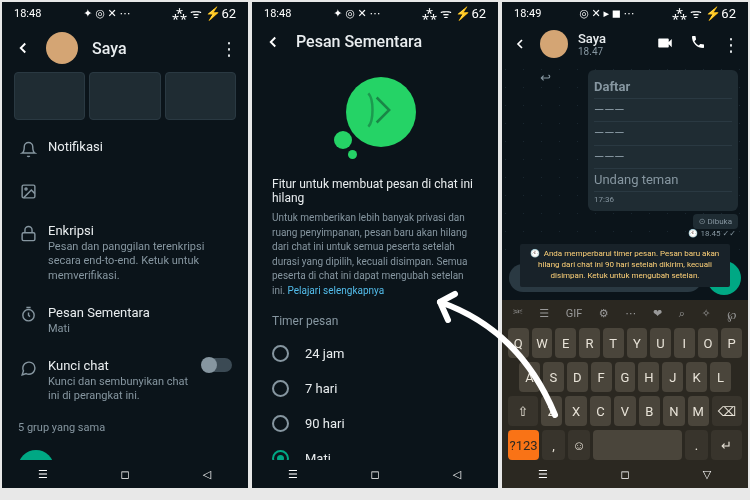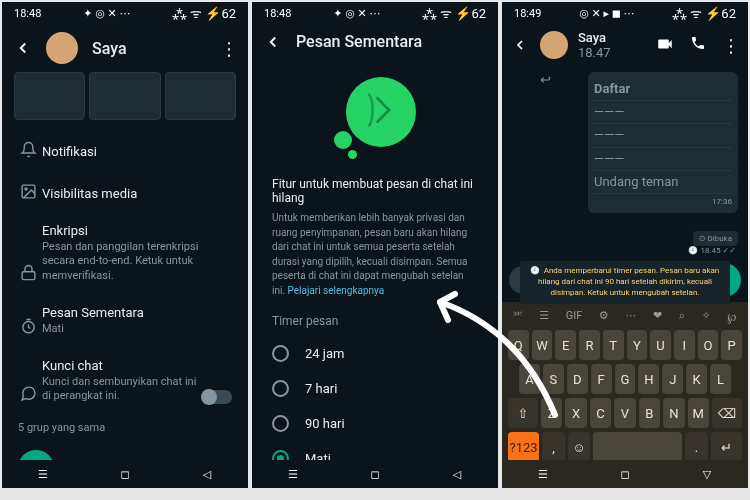--- a/index.html
+++ b/index.html
@@ -7,21 +7,21 @@
 .phone{width:248px;height:486px;background:#0b141a;color:#e9edef;overflow:hidden;position:relative;font-size:11px}
 .statusbar{height:22px;display:flex;justify-content:space-between;align-items:center;padding:0 12px;font-size:11px;color:#fff}
 .sb-icons{display:flex;gap:3px;align-items:center;font-size:13px}
 .header{display:flex;align-items:center;padding:8px 12px;gap:14px}
 .back{width:18px;height:18px;display:flex;align-items:center}
 .avatar{width:32px;height:32px;border-radius:50%;background:#d4a574;display:flex;align-items:center;justify-content:center}
 .title{font-size:16px;font-weight:500;flex:1}
 .dots{font-size:18px;letter-spacing:-2px}
 .media-row{display:flex;gap:4px;padding:0 12px 8px;height:56px}
 .media-thumb{flex:1;background:#1f2c33;border-radius:4px;border:1px solid #2a3942}
-.row{display:flex;align-items:flex-end;padding:11px 16px;gap:4px}
+.row{display:flex;align-items:flex-start;padding:11px 16px;gap:10px}
 .row-icon{width:20px;height:20px;display:flex;align-items:center;justify-content:center;color:#8696a0}
 .row-text{flex:1}
 .row-title{font-size:13px;color:#e9edef}
 .row-sub{font-size:11px;color:#8696a0;margin-top:2px;line-height:1.3}
 .toggle{width:30px;height:14px;background:#3b4a54;border-radius:8px;position:relative}
 .toggle::after{content:'';position:absolute;width:16px;height:16px;background:#8696a0;border-radius:50%;top:-1px;left:-1px}
 .section-label{color:#8696a0;font-size:11px;padding:6px 16px}
 .group-row{display:flex;align-items:center;padding:10px 16px;gap:16px}
 .group-avatar{width:36px;height:36px;border-radius:50%;display:flex;align-items:center;justify-content:center;font-size:14px}
 .ga-green{background:#00a884;color:#fff}
@@ -42,27 +42,27 @@
 .radio{width:17px;height:17px;border:2px solid #8696a0;border-radius:50%;position:relative}
 .radio.checked{border-color:#00a884}
 .radio.checked::after{content:'';position:absolute;inset:3px;background:#00a884;border-radius:50%}
 .radio-label{font-size:13px}
 .footer-note{font-size:10px;color:#8696a0;padding:14px 20px}
 .footer-link{color:#00a884}
 
 .chat-header{display:flex;align-items:center;padding:6px 10px;gap:10px}
 .chat-avatar{width:28px;height:28px;border-radius:50%;background:#d4a574}
 .chat-name{font-size:13px;font-weight:500}
-.chat-sub{font-size:13px;color:#8696a0}
+.chat-sub{font-size:10px;color:#8696a0}
 .hdr-icons{display:flex;gap:16px;margin-left:auto;font-size:14px}
 .chat-body{background:#0b141a;height:192px;padding:6px 10px;position:relative;background-image:radial-gradient(circle at 20% 30%,#1a2730 .5px,transparent .5px);background-size:18px 18px}
 .msg-card{background:#1f2c33;border-radius:6px;padding:6px;width:150px;margin-left:auto;font-size:8px;color:#8696a0;line-height:1.4}
 .msg-item{padding:2px 0;border-bottom:1px solid #2a3942;font-size:13px}
 .msg-item:last-child{border:none}
-.msg-time{text-align:right;font-size:8px;color:#8696a0;margin-top:2px}
+.msg-time{text-align:left;font-size:8px;color:#8696a0;margin-top:2px}
 .fwd-icon{color:#8696a0;margin-left:auto;margin-right:6px;font-size:13px;transform:scaleX(-1)}
 .badge{background:#1f2c33;color:#8696a0;border-radius:4px;padding:3px 6px;font-size:8px;display:inline-block;margin-left:auto}
 .sys-msg{background:#182229;border-radius:2px;padding:5px 8px;font-size:8px;color:#ffd279;text-align:center;margin:6px auto;max-width:210px;line-height:1.35}
 .sys-icon{color:#ffd279;margin-right:3px}
 .input-bar{display:flex;align-items:center;padding:5px 7px;gap:5px;background:#0b141a}
 .input-field{flex:1;background:#2a3942;border-radius:18px;padding:7px 10px;display:flex;align-items:center;gap:7px;color:#8696a0;font-size:12px}
 .mic-btn{width:34px;height:34px;background:#00a884;border-radius:50%;display:flex;align-items:center;justify-content:center;color:#fff;font-size:15px}
 .keyboard{background:#2b2821;height:172px;padding:3px}
 .kb-top{display:flex;justify-content:space-around;padding:4px 0;color:#999;font-size:11px}
 .kb-row{display:flex;gap:3px;padding:2px 3px;justify-content:center}
@@ -110,23 +110,20 @@
       </div>
  </div>
  <div class="row">
   <div class="row-icon">
    <svg width="17" height="17" viewBox="0 0 24 24" fill="none" stroke="#8696a0" stroke-width="2">
           <rect x="3" y="3" width="18" height="18" rx="2"></rect>
           <circle cx="8.5" cy="8.5" r="1.5"></circle>
           <path d="M21 15l-5-5L5 21"></path>
         </svg>
   </div>
-  <div class="row-text">
-        <div class="row-title">Visibilitas media</div>
-      </div>
  </div>
  <div class="row">
   <div class="row-icon">
    <svg width="17" height="17" viewBox="0 0 24 24" fill="none" stroke="#8696a0" stroke-width="2">
           <rect x="3" y="11" width="18" height="11" rx="2"></rect>
           <path d="M7 11V7a5 5 0 0 1 10 0v4"></path>
         </svg>
   </div>
   <div class="row-text">
         <div class="row-title">Enkripsi</div>
@@ -265,21 +262,21 @@
    <span class="fwd-icon">↪</span>
    <div class="msg-card">
     <div class="msg-item"><b>Daftar</b></div>
     <div class="msg-item">———</div>
     <div class="msg-item">———</div>
     <div class="msg-item">———</div>
     <div class="msg-item"><span>Undang teman</span></div>
     <div class="msg-time">17:36</div>
    </div>
   </div>
-  <div style="display:flex;margin-top:18px;align-items:center;gap:3px">
+  <div style="display:flex;margin-top:3px;align-items:center;gap:3px">
    <span class="badge">⊙ <span>Dibuka</span></span>
   </div>
   <div style="text-align:right;font-size:8px;color:#8696a0;padding-right:2px">🕙 <span>18.45</span> ✓✓</div>
   <div class="sys-msg"><span class="sys-icon">🕙</span><span>Anda memperbarui timer pesan. Pesan baru akan hilang dari chat ini 90 hari setelah dikirim, kecuali disimpan. Ketuk untuk mengubah setelan.</span></div>
  </div>
  <div class="input-bar">
   <div class="input-field">
    <span>☺</span>
    <span style="flex:1">Ketik pesan</span>
    <span>📎</span>

